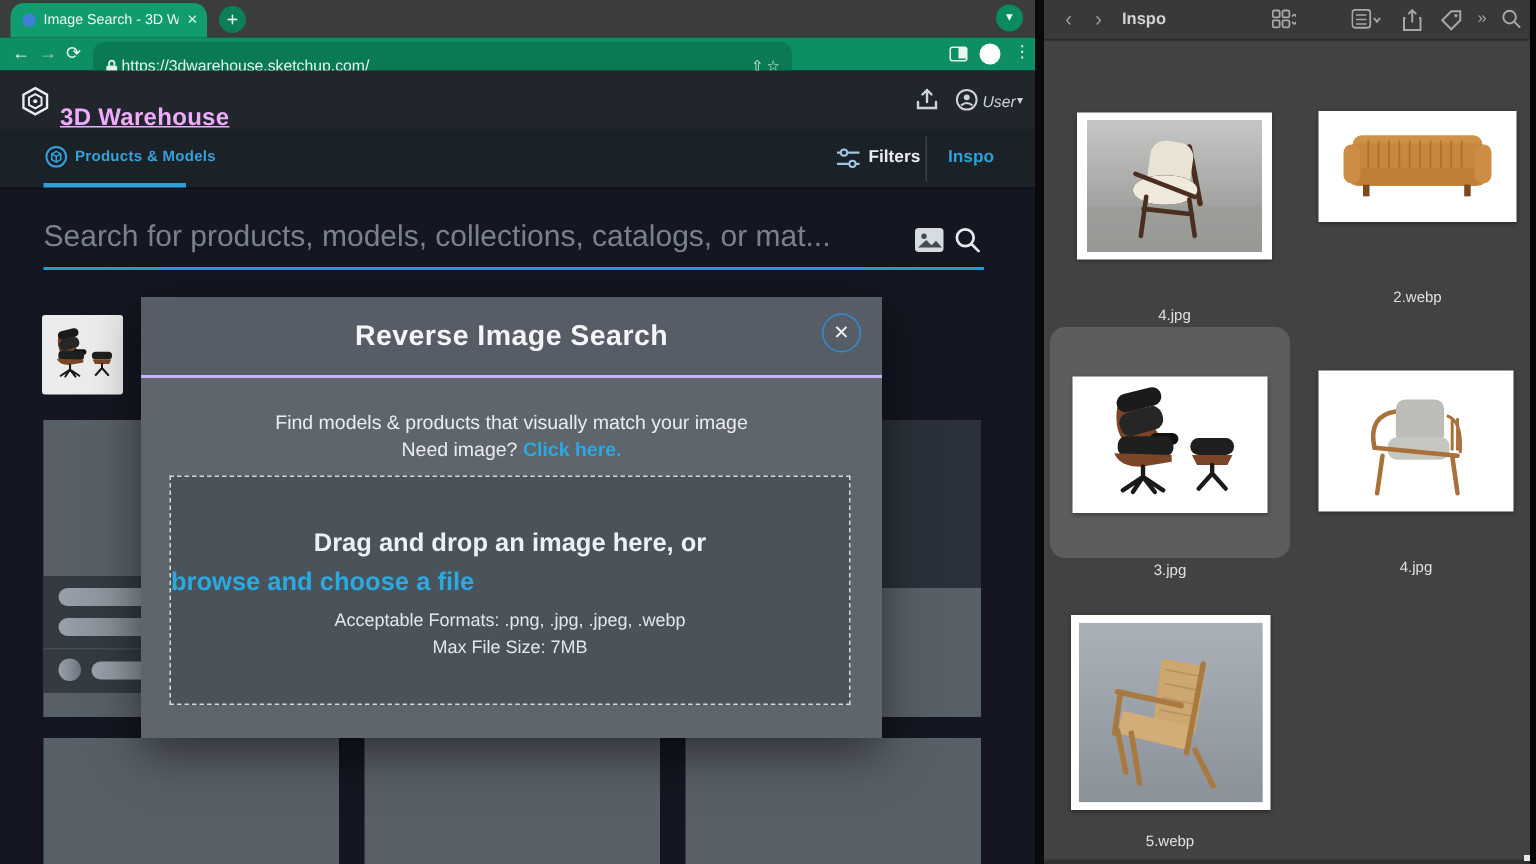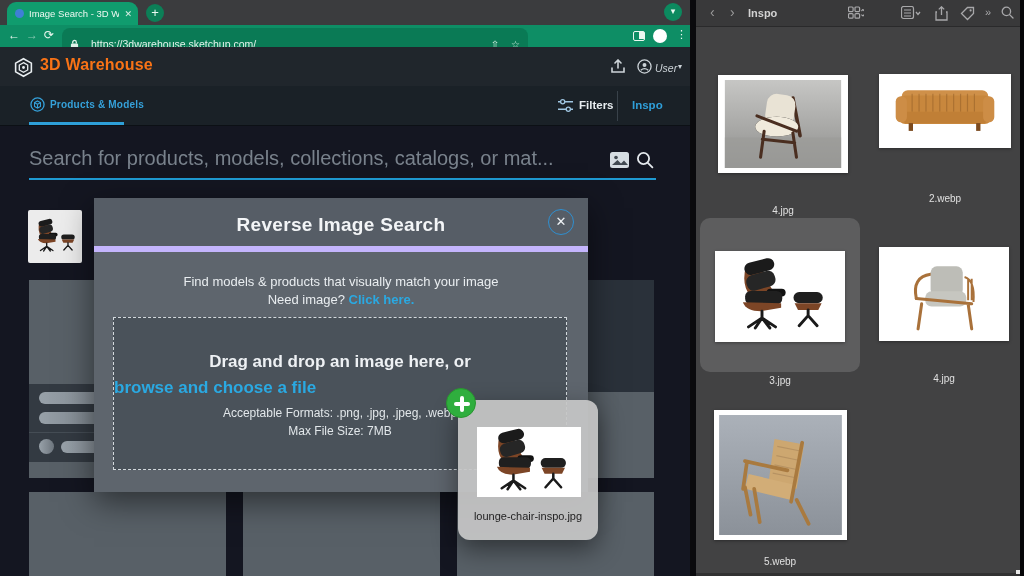--- a/index.html
+++ b/index.html
@@ -18,30 +18,30 @@
   .tab-title { font-size:9.5px; color:#eef8f2; white-space:nowrap; overflow:hidden; flex:1; }
   .tab-close { font-size:9px; color:#d9efe5; flex:none; }
   .newtab { position:absolute; left:146px; top:4px; width:18px; height:18px; border-radius:50%;
             background:#0c7f57; color:#eafaf2; font-size:13px; line-height:17px; text-align:center; }
   .tabsearch { position:absolute; left:664px; top:3px; width:18px; height:18px; border-radius:50%;
                background:#0c8a5f; color:#eafaf2; font-size:9px; line-height:17px; text-align:center; }
 
   .btoolbar { position:absolute; left:0; top:25px; width:690px; height:22px; background:#0e8e65; }
   .nav-glyph { position:absolute; top:3px; font-size:12px; color:#e8f6ee; }
   .urlpill { position:absolute; left:62px; top:3px; width:466px; height:32px; border-radius:8px;
-             background:#0a7a55; display:flex; align-items:center; padding:0 8px; gap:12px; }
+             background:#0a7a55; display:flex; align-items:center; padding:0 8px; gap:2px; }
   .url-text { font-size:10.5px; color:#e4f3ec; flex:1; white-space:nowrap; overflow:hidden; }
   .pill-glyph { font-size:10px; color:#cdeadd; flex:none; }
   .sidebar-ic { position:absolute; left:633px; top:6px; width:12px; height:10px; border:1.5px solid #eaf7f0; border-radius:2px; }
   .sidebar-ic::after { content:""; position:absolute; right:0; top:0; width:5px; height:7px; background:#eaf7f0; }
   .avatar { position:absolute; left:653px; top:4px; width:14px; height:14px; border-radius:50%; background:#ffffff; }
   .dots { position:absolute; left:676px; top:3px; font-size:11px; color:#eaf7f0; letter-spacing:0; }
 
   .site-header { position:absolute; left:0; top:47px; width:690px; height:39px; background:#20262c; }
-  .brand { position:absolute; left:40px; top:9px; font-size:16px; font-weight:600; color:#f97316; letter-spacing:.2px; }
+  .brand { position:absolute; left:40px; top:23px; font-size:16px; font-weight:600; color:#f0abfc; letter-spacing:.2px;text-decoration:underline; }
   .hdr-user-label { position:absolute; left:655px; top:15px; font-size:10.5px; color:#ccd3d8;font-style:italic; }
   .hdr-chev { position:absolute; left:678px; top:15px; font-size:8px; color:#ccd3d8; }
 
   .sub-header { position:absolute; left:0; top:86px; width:690px; height:40px; background:#1a2127; border-bottom:1px solid #0c1015; }
   .nav-tab-label { position:absolute; left:50px; top:13px; font-size:10px; font-weight:700; color:#35a1da; letter-spacing:.2px; }
   .nav-underline { position:absolute; left:29px; top:36px; width:95px; height:3px; background:#2e9fd8; }
   .filters-label { position:absolute; left:579px; top:13px; font-size:11.5px; font-weight:600; color:#e8edf0; }
   .subhdr-divider { position:absolute; left:617px; top:5px; width:1px; height:30px; background:#39424a; }
   .reset-label { position:absolute; left:632px; top:13px; font-size:11.5px; font-weight:600; color:#2f9fd9; }
 
@@ -57,21 +57,21 @@
   .card-imgzone.dark { background:#2a313a; height:112px; }
   .card-info { position:absolute; left:0; top:104px; width:100%; height:78px; background:#333a42; }
   .skelbar { position:absolute; height:12px; border-radius:6px; background:linear-gradient(90deg,#98a1a9,#6e767e); }
   .skelcircle { position:absolute; border-radius:50%; background:linear-gradient(90deg,#98a1a9,#6e767e); }
   .skel-divider { position:absolute; left:0; top:48px; width:100%; height:1px; background:#454d55; }
   .card-footer { position:absolute; left:0; top:182px; width:100%; height:16px; background:#586067; }
 
   
   .modal { position:absolute; left:94px; top:198px; width:494px; height:294px; background:#5e656d;
            box-shadow:0 10px 30px rgba(0,0,0,.5); }
-  .modal-header { position:absolute; left:0; top:0; width:100%; height:54px; background:#565d66; border-bottom:6px solid #c4b5fd; }
+  .modal-header { position:absolute; left:0; top:0; width:100%; height:54px; background:#565d66; border-bottom:2px solid #c4b5fd; }
   .modal-title { position:absolute; left:0; top:16px; width:100%; text-align:center; font-size:19px; font-weight:700; color:#f3f5f7; letter-spacing:.3px; }
   .modal-close { position:absolute; left:454px; top:11px; width:26px; height:26px; border-radius:50%;
                  border:1.5px solid #2f8fd0; color:#eef2f5; font-size:13px; line-height:24px; text-align:center; }
   .modal-sub { position:absolute; left:0; top:76px; width:100%; text-align:center; font-size:13px; color:#e9edf0; }
   .modal-help { position:absolute; left:0; top:94px; width:100%; text-align:center; font-size:13px; color:#e9edf0; }
   .link-blue { color:#2aa9e2; font-weight:700; }
   .dropzone { position:absolute; left:19px; top:119px; width:454px; height:153px; background:#4a525a;
               border:1.5px dashed rgba(236,241,245,.85); }
   .dz-line1 { position:absolute; left:0; top:34px; width:100%; text-align:center; font-size:17px; font-weight:700; color:#eef1f4; }
   .dz-line2 { position:absolute; left:0; top:60px; width:100%; text-align:left; font-size:17px; font-weight:700; color:#2aa9e2; }
@@ -388,23 +388,14 @@
         </svg>
     </div>
     <div class="f-label" style="left:84px;top:556px">5.webp</div>
 
     <div class="f-bottom"></div>
     <div class="f-resize"></div>
   </div>
 
   <div class="right-edge"></div>
 
-  <div class="ghost">
-    <div class="ghost-photo">
-      <svg width="104" height="70" viewBox="0 0 104 72" preserveAspectRatio="xMidYMid meet">
-          <use href="#sym-eames"></use>
-        </svg>
-    </div>
-    <div class="ghost-name">lounge-chair-inspo.jpg</div>
-    <div class="plus-badge"></div>
-  </div>
 
 </div>
 
 </body></html>

